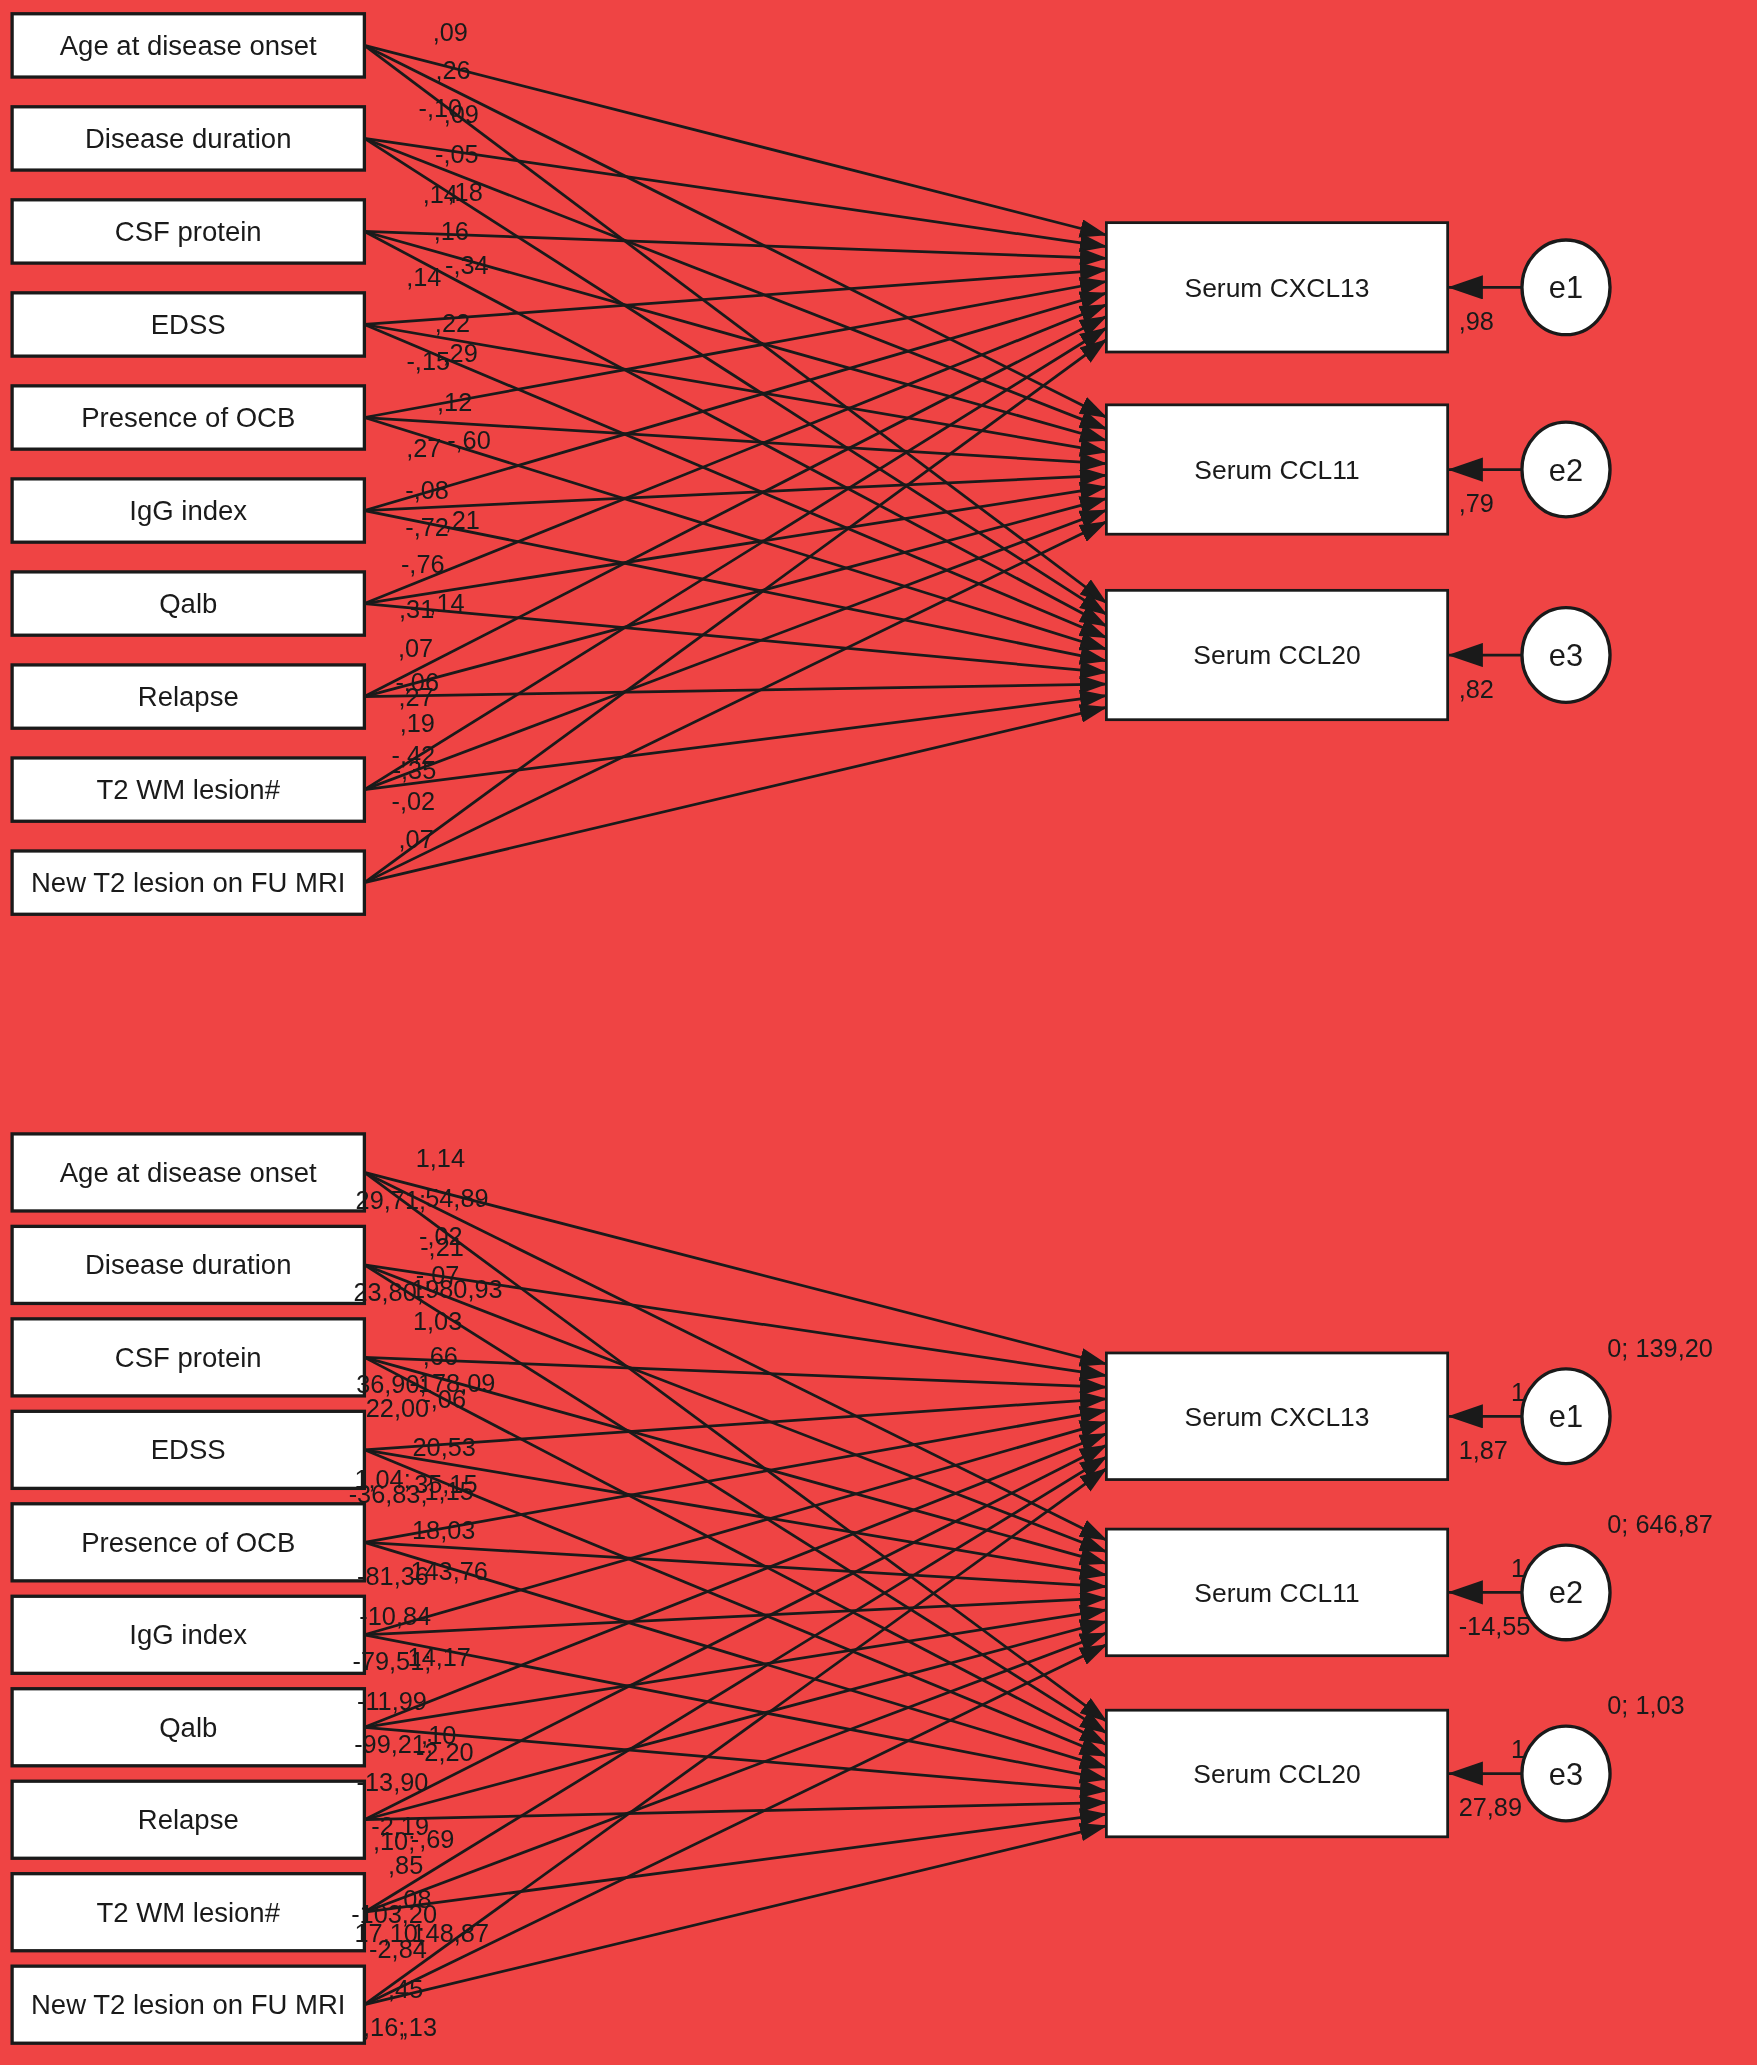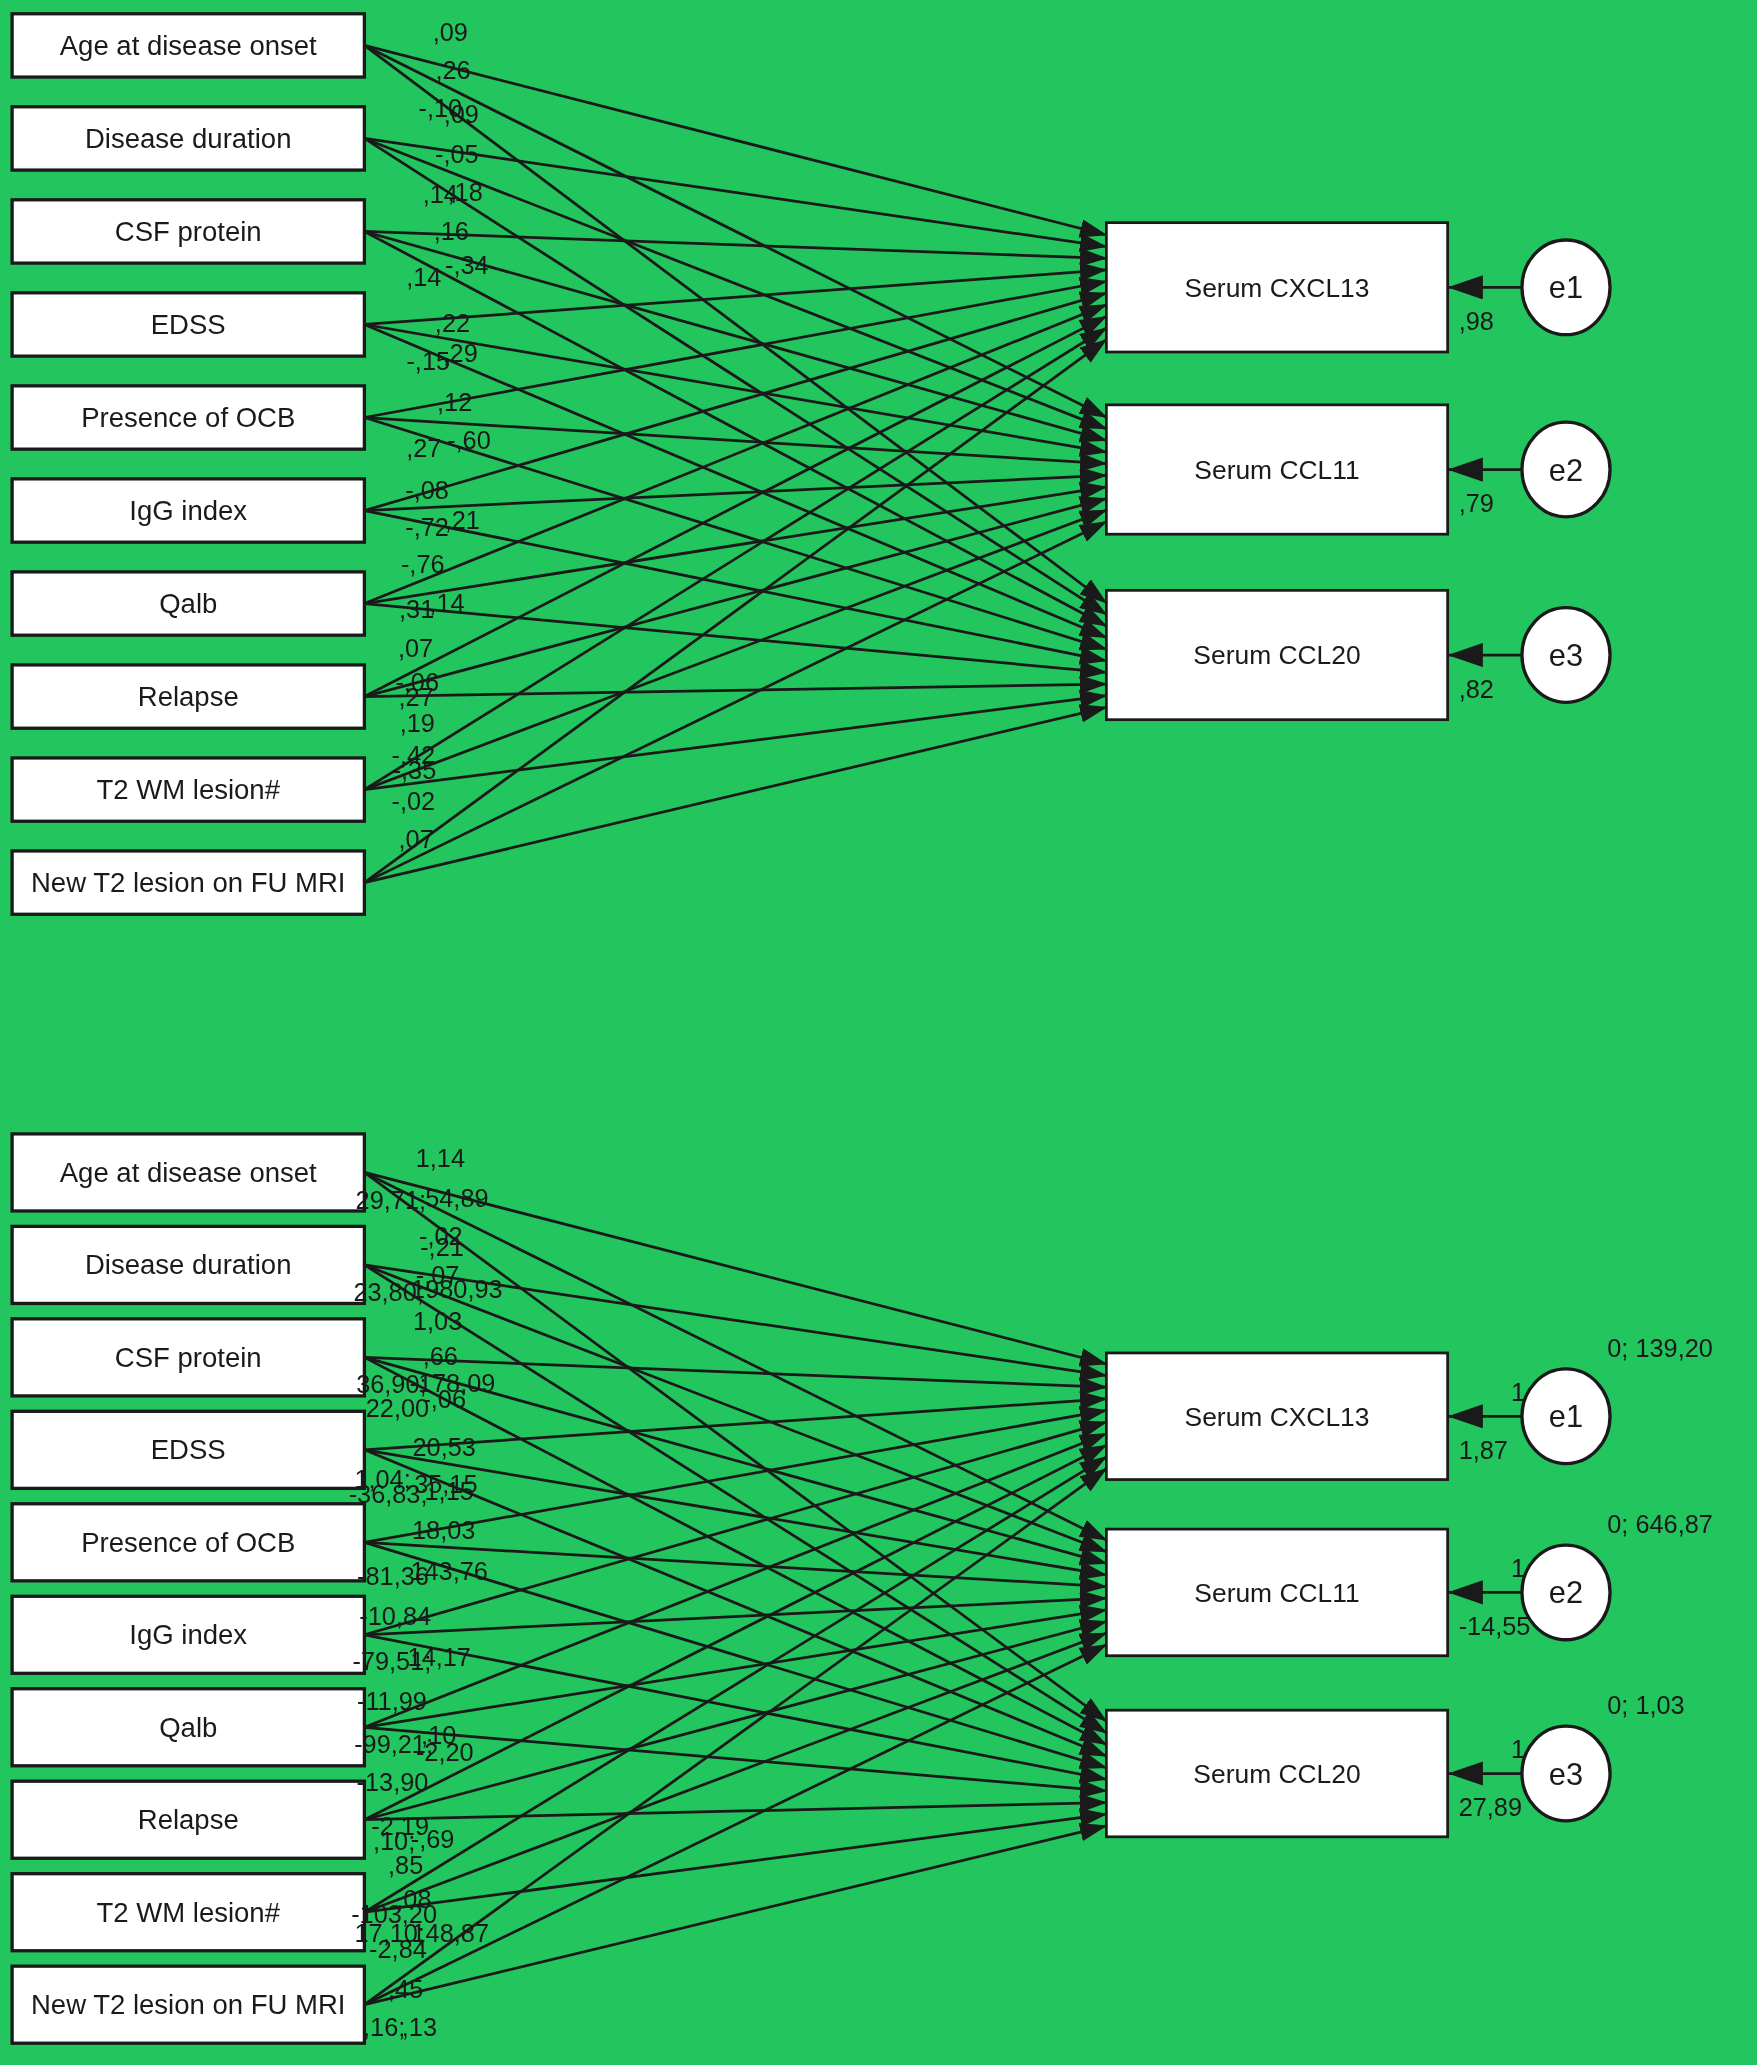--- a/index.html
+++ b/index.html
@@ -1,16 +1,16 @@
 <!DOCTYPE html>
 <html style="font-size:8.8px"><head>
 <meta charset="utf-8">
 <style>
   html,body{margin:0;padding:0;background:#ffffff;}
-  .page{width:100%;background:#22c55e;}
+  .page{width:100%;background:#ef4444;}
   svg{display:block;width:100%;height:auto;font-family:"Liberation Sans","DejaVu Sans",sans-serif;}
   text{fill:#1a1a1a;}
 </style>
 </head>
 <body>
 
 <div class="page">
   <svg id="diagram" xmlns="http://www.w3.org/2000/svg" viewBox="0 0 3192 3752">
       <defs>
         <marker id="ah" markerUnits="userSpaceOnUse" markerWidth="50" markerHeight="34" refX="48" refY="17" orient="auto">

